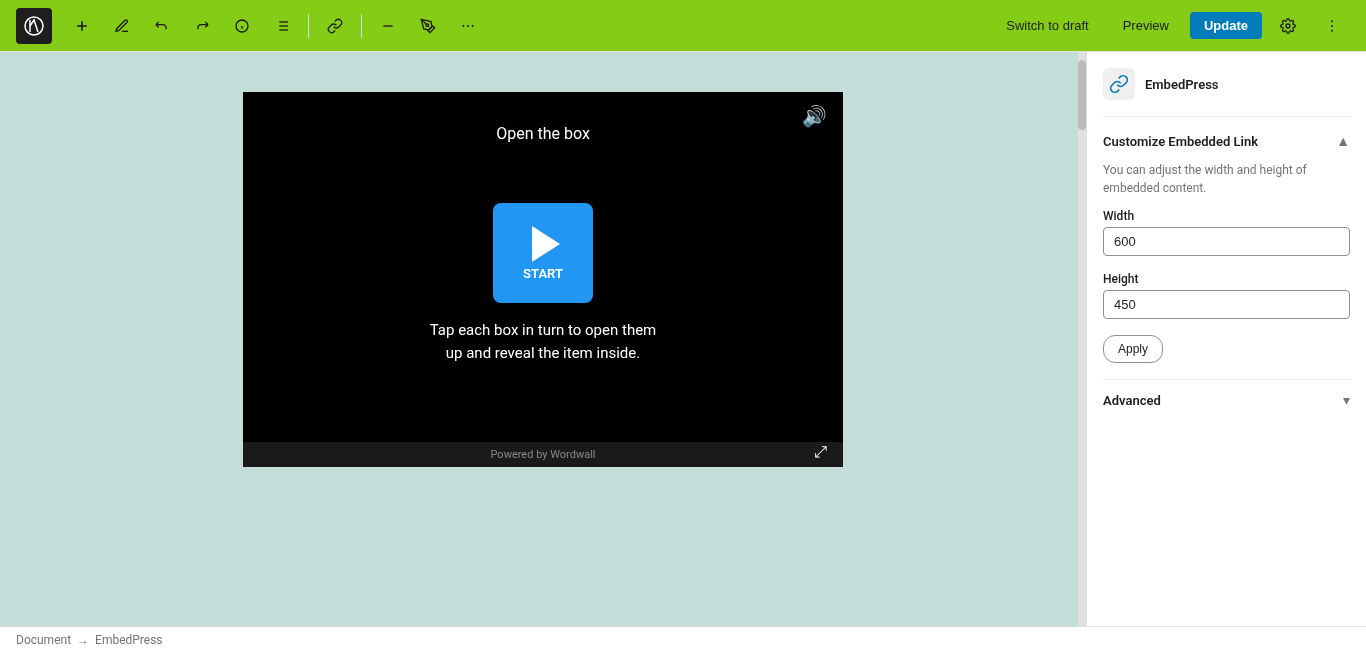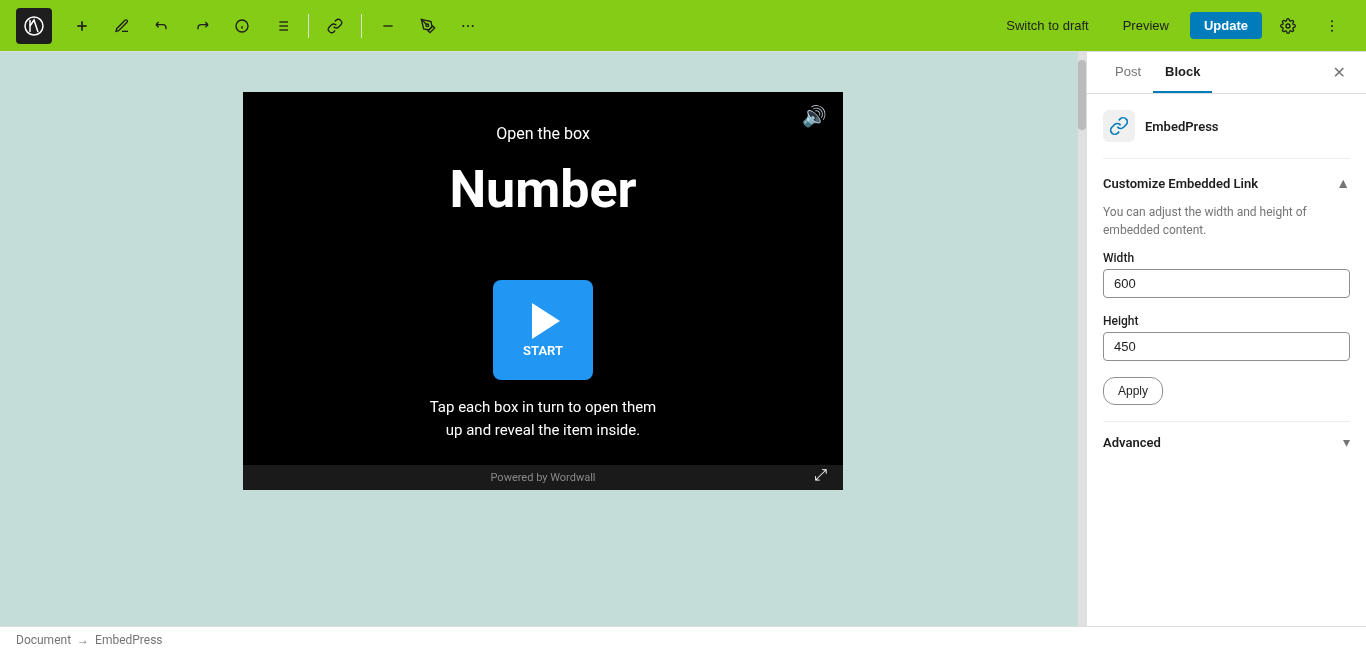--- a/index.html
+++ b/index.html
@@ -412,45 +412,39 @@
 </div>
 
 <div class="main-area">
 
   <div class="editor-canvas">
     <div class="embed-block">
       <div class="embed-content">
 
         <div class="embed-volume">🔊</div>
         <div class="embed-title">Open the box</div>
-        <div class="embed-heading">Number</div>
         <div class="embed-play-btn">
           <div class="play-triangle"></div>
           <div class="start-label">START</div>
         </div>
         <div class="embed-desc">Tap each box in turn to open them<br>up and reveal the item inside.</div>
       </div>
 
       <div style="position:relative;">
         <div class="embed-footer">Powered by Wordwall</div>
         <div class="embed-fullscreen" style="bottom:6px;">⤢</div>
       </div>
     </div>
 
     <div style="position:absolute;right:0;top:0;width:8px;height:100%;background:#e0e0e0;">
       <div style="width:8px;height:70px;background:#bbb;border-radius:4px;margin-top:8px;"></div>
     </div>
   </div>
 
   <div class="right-sidebar">
-    <div class="sidebar-tabs">
-      <button class="sidebar-tab">Post</button>
-      <button class="sidebar-tab active">Block</button>
-      <button class="sidebar-close">✕</button>
-    </div>
 
     <div class="sidebar-content">
       
       <div class="embedpress-header">
         <div class="embedpress-icon">
           <svg viewBox="0 0 24 24" fill="none" stroke="#007cba" stroke-width="2">
             <path d="M10 13a5 5 0 007.54.54l3-3a5 5 0 00-7.07-7.07l-1.72 1.71"></path>
             <path d="M14 11a5 5 0 00-7.54-.54l-3 3a5 5 0 007.07 7.07l1.71-1.71"></path>
           </svg>
         </div>

